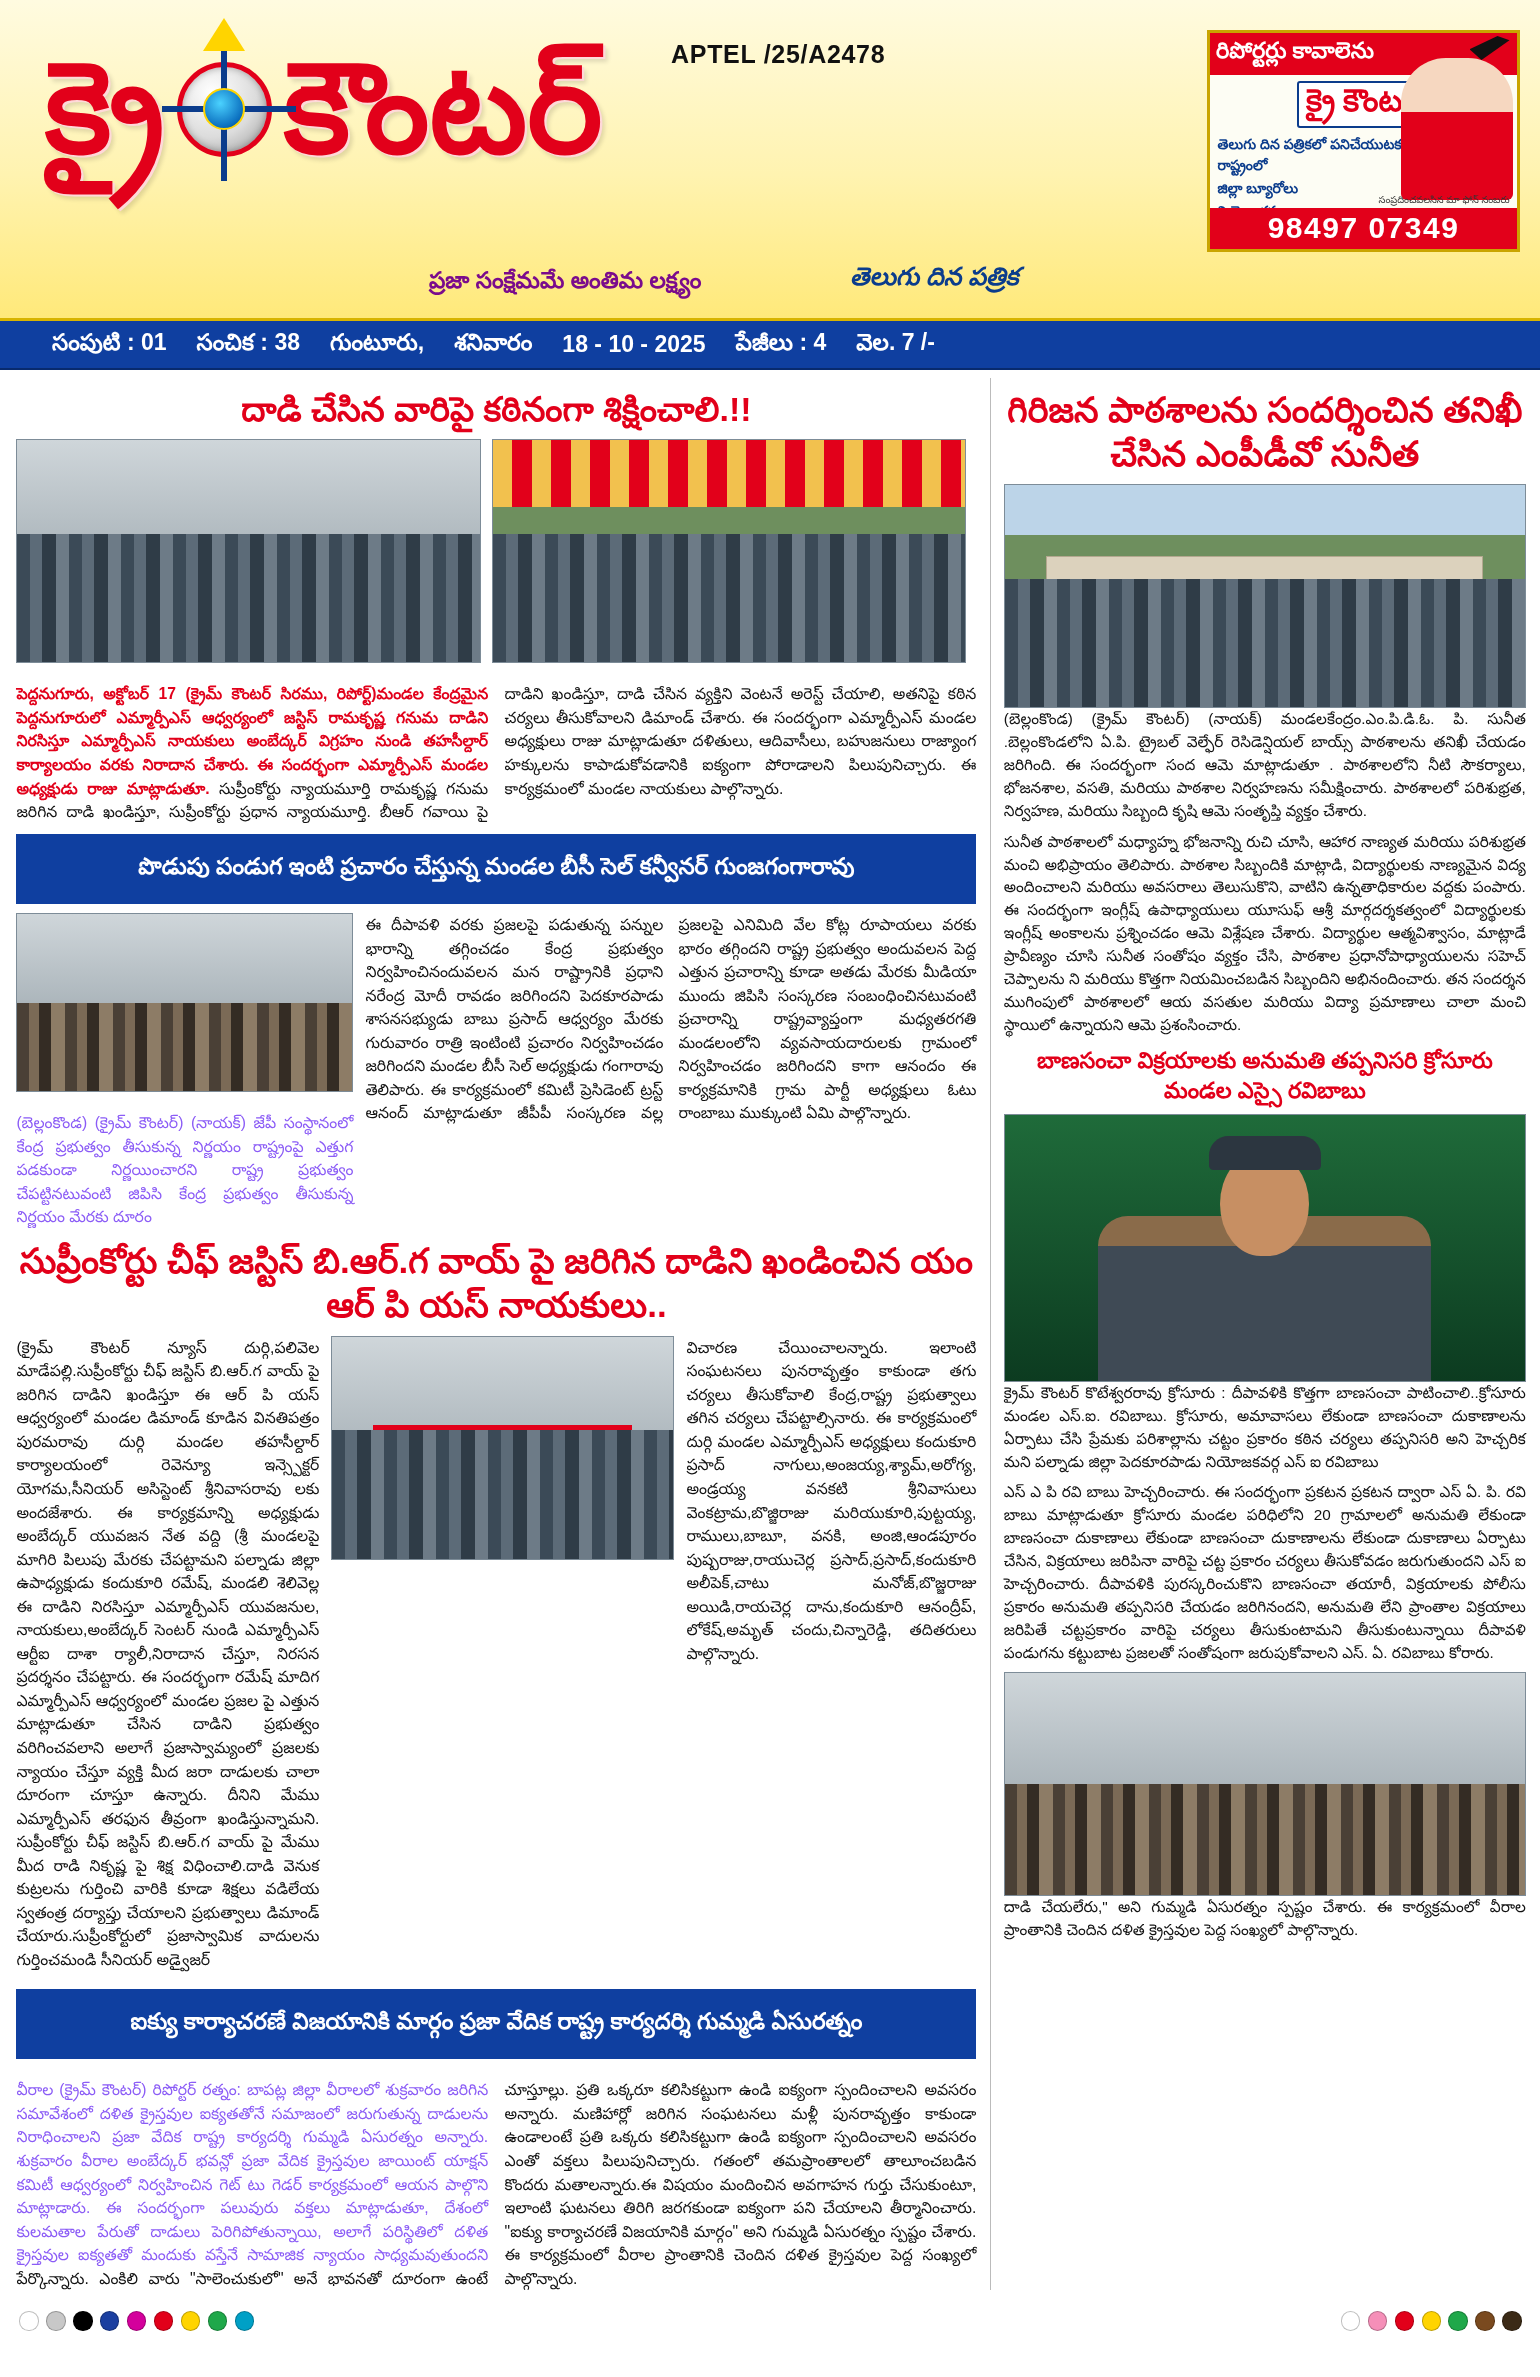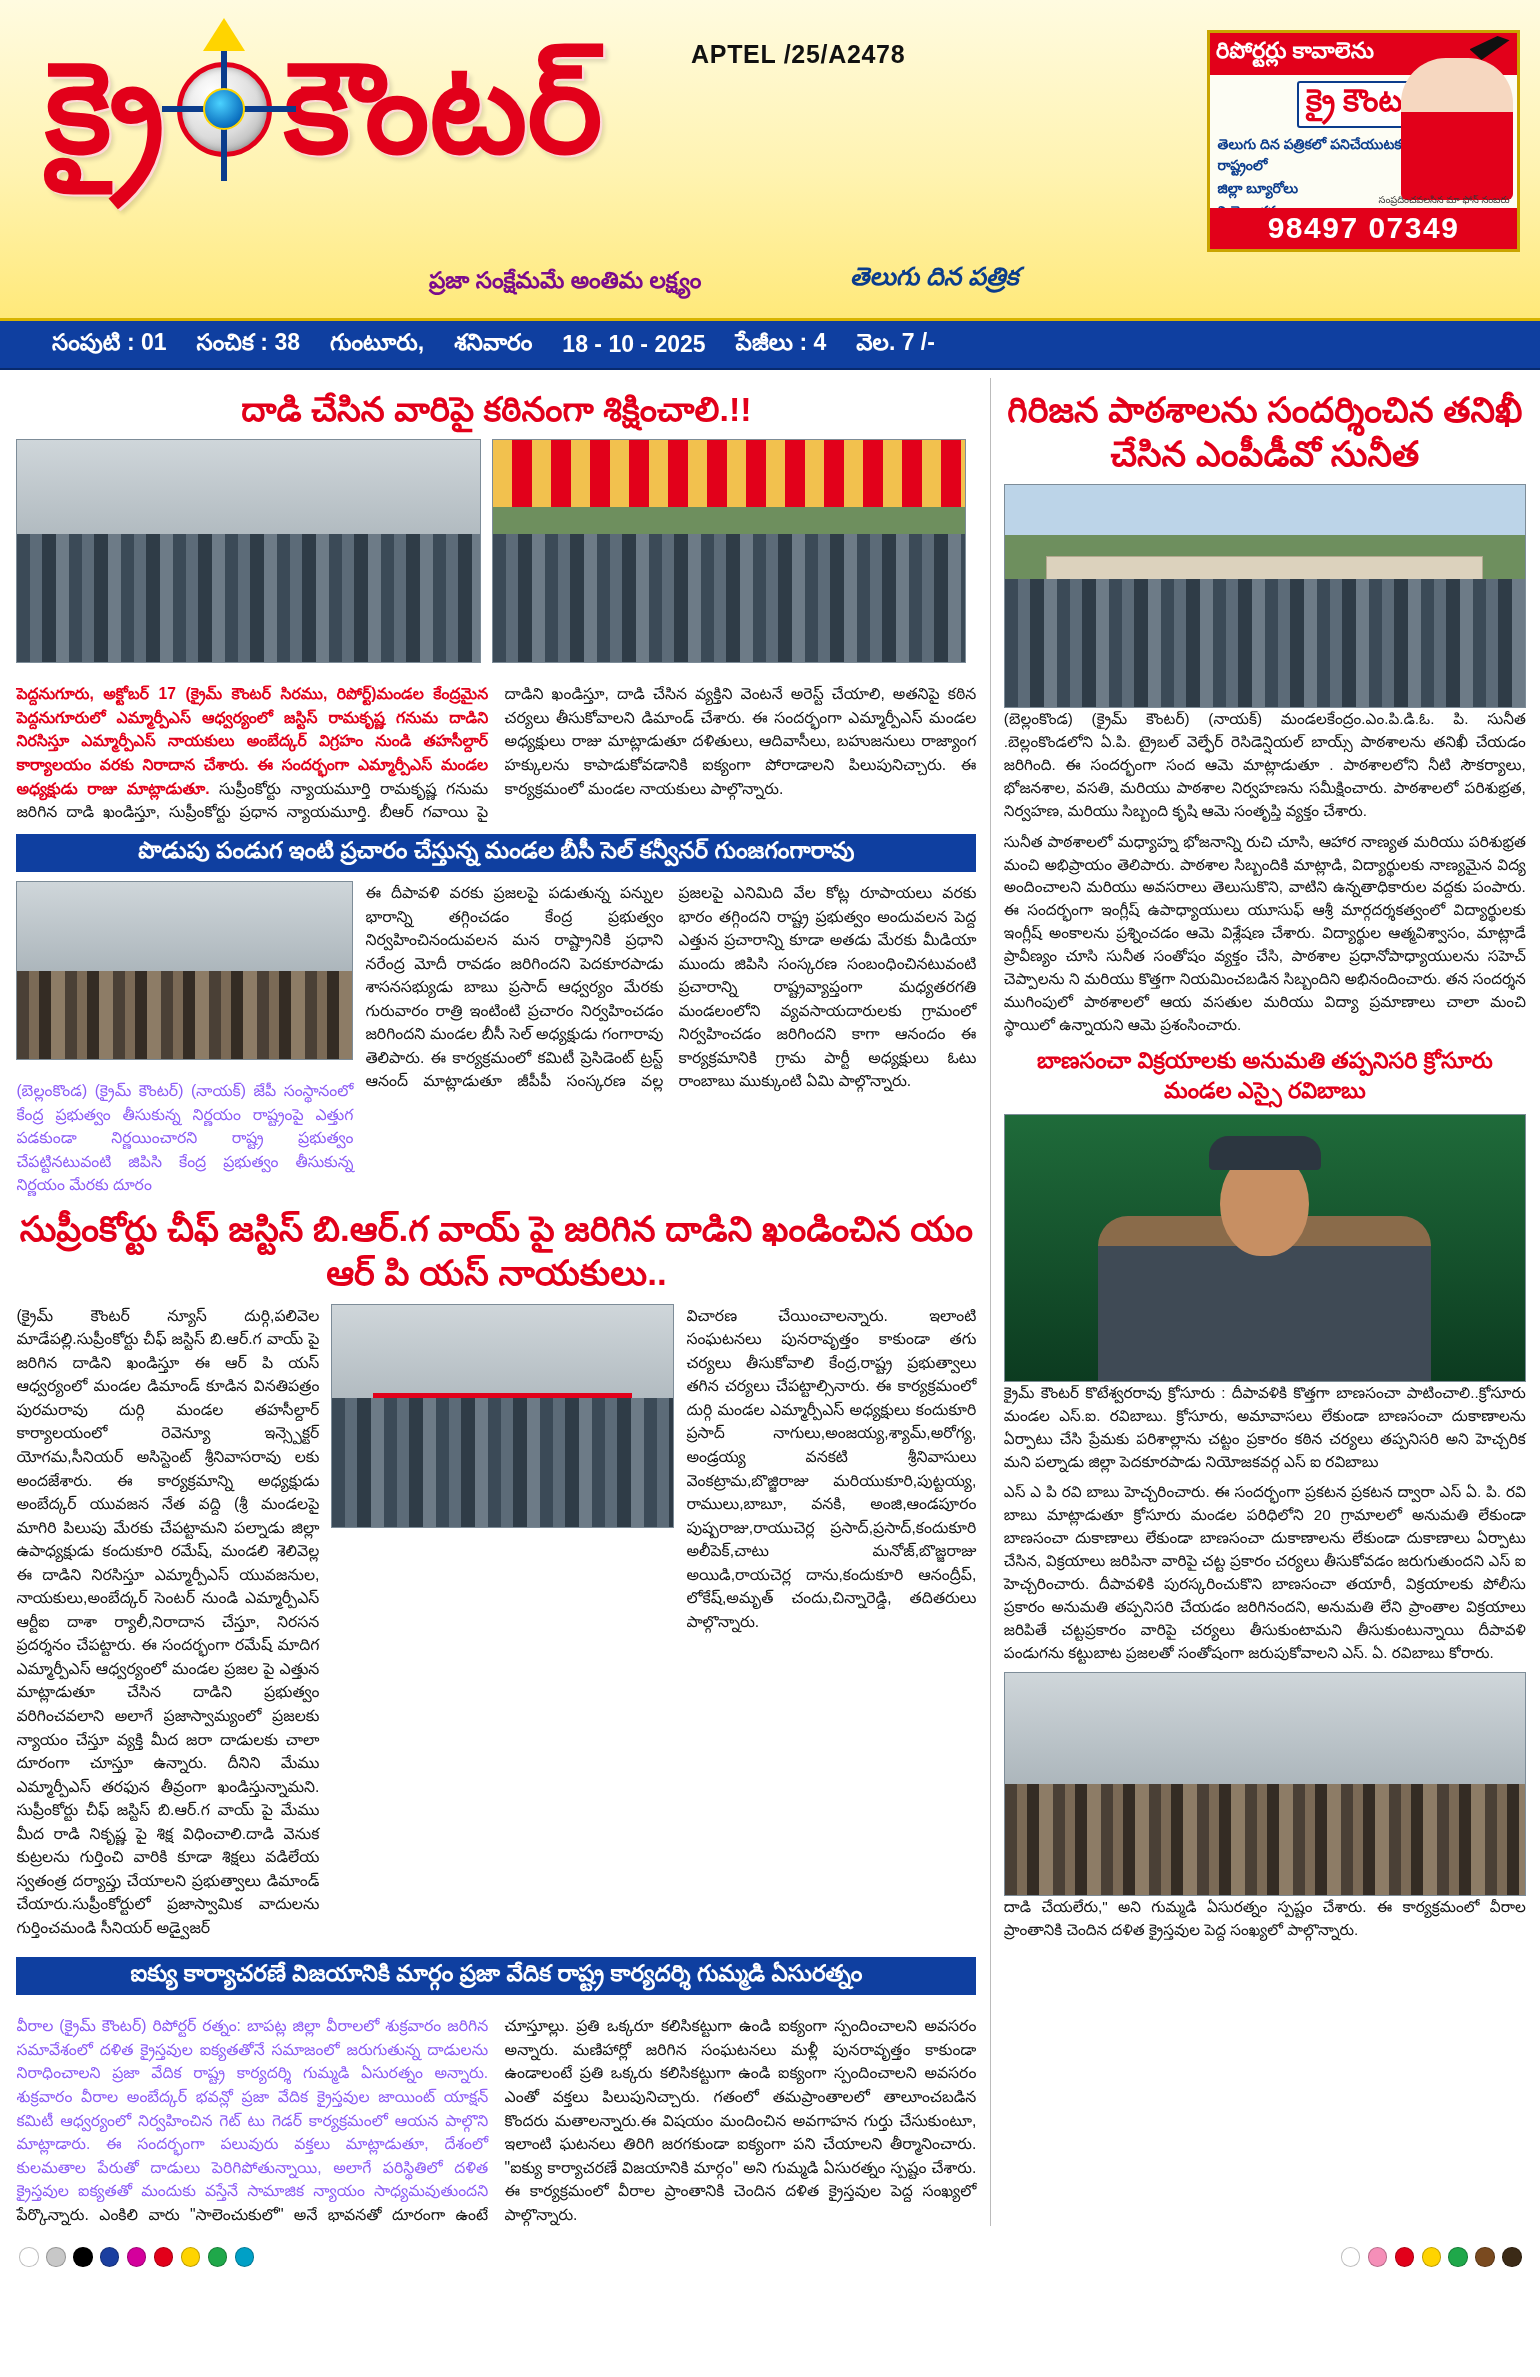--- a/index.html
+++ b/index.html
@@ -21,21 +21,21 @@
   
   .masthead {
     position: relative;
     height: 321px;
     background: linear-gradient(#fffbe0 0%, #fff3b0 55%, #ffe97a 100%);
     border-bottom: 3px solid #d8b400;
     overflow: hidden;
   }
   .aptel-code {
     position: absolute;
-    left: 691px; top: 40px;
+    left: 671px; top: 40px;
     font-size: 25px; font-weight: bold; color: #111;
     letter-spacing: 0.7px;
   }
   .logo-wrap {
     position: absolute;
     left: 45px; top: 52px;
     display: flex; align-items: center; gap: 7.5px;
   }
   .logo-text-1, .logo-text-2 {
     font-family: "Liberation Serif", serif;
@@ -171,21 +171,21 @@
     text-align: center;
     line-height: 1.25;
     margin: 10.4px 0 9px;
   }
   .headline-red.small { font-size: 35px; }
   .headline-blue-bar {
     background: #0f3fa0;
     color: #fff;
     font-weight: bold;
     font-size: 23px;
-    padding: 3px 9px;
+    padding: 19px 9px;
     margin: 10.4px 0 9px;
     text-align: center;
   }
   .headline-sub-red {
     color: #e2001a; font-weight: bold; font-size: 22.4px;
     text-align:center; line-height:1.35; margin: 9px 0 7.5px;
   }
 
   
   .photo {

